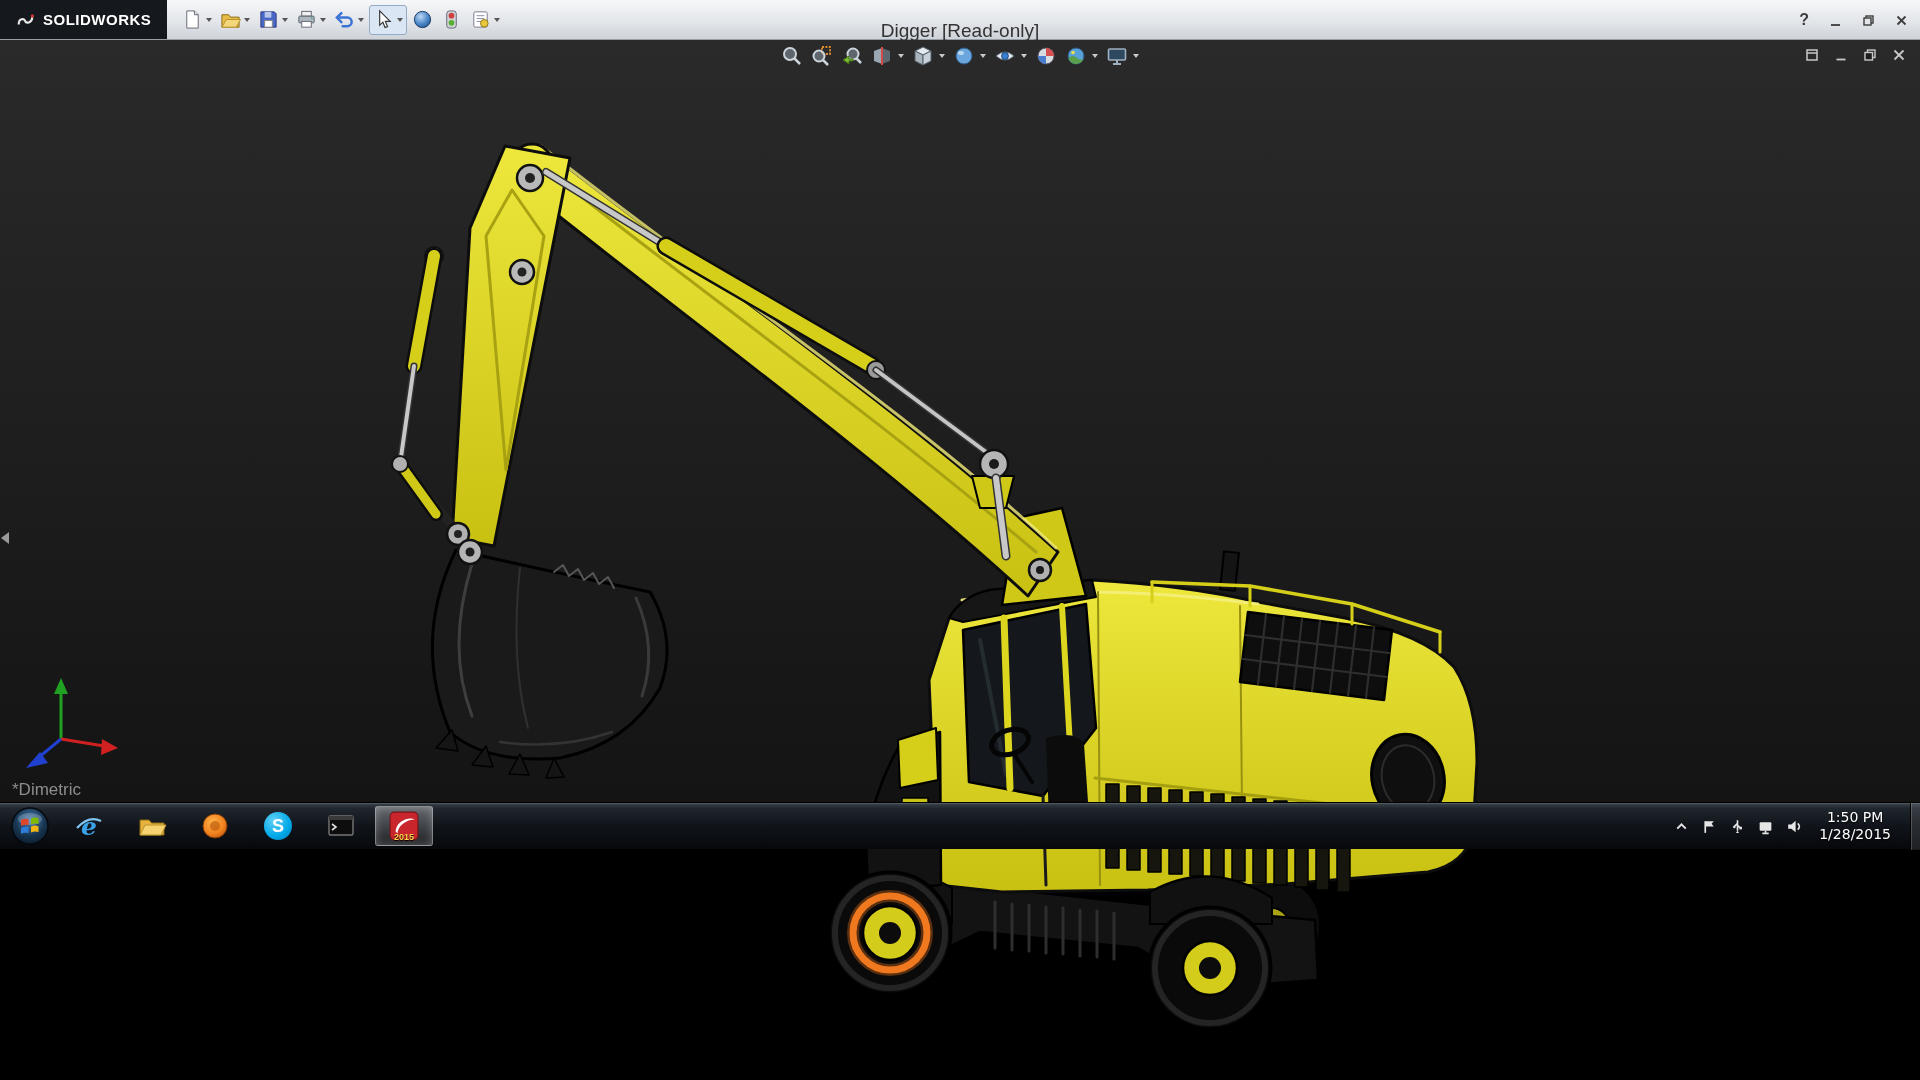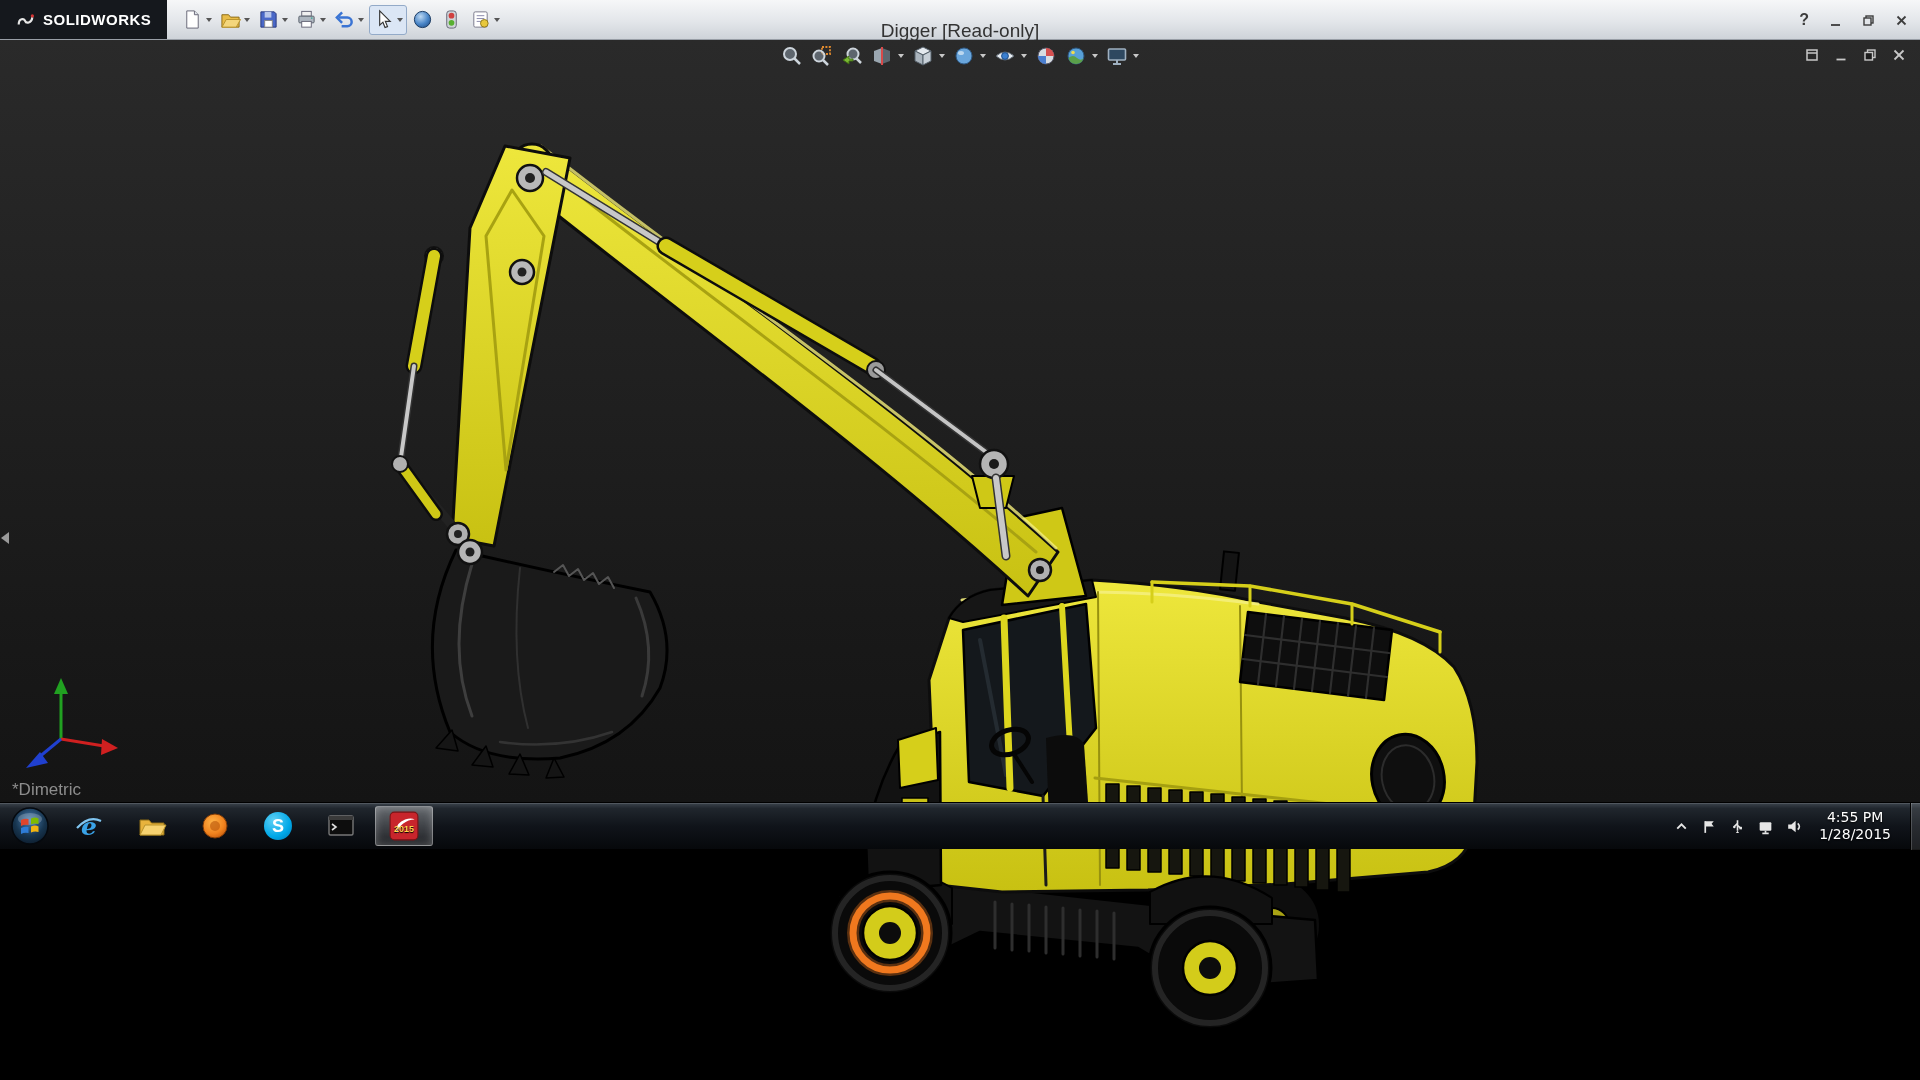--- a/index.html
+++ b/index.html
@@ -82,21 +82,21 @@
   }
   .skype-badge {
     width: 28px; height: 28px; border-radius: 50%;
     background: radial-gradient(circle at 35% 30%, #5fd0f5, #00a8e8 60%, #0077b0);
     display: flex; align-items: center; justify-content: center;
     color: #fff; font-weight: bold; font-size: 18px;
   }
   .sw-icon { position: relative; width: 32px; height: 32px; }
   .sw-icon svg { width: 32px; height: 32px; }
   .sw-year {
-    position: absolute; bottom: 8px; left: 50%; transform: translateX(-50%);
+    position: absolute; bottom: 0px; left: 50%; transform: translateX(-50%);
     font-size: 9px; font-weight: bold; color: #ffd24a; text-shadow: 0 1px 1px #000;
   }
   .tray { margin-left: auto; display: flex; align-items: center; gap: 11px; }
   .tray svg { width: 17px; height: 17px; }
   .clock {
     color: #fff; font-size: 14px; text-align: center; line-height: 1.25;
     text-shadow: 0 1px 2px #000; margin: 0 8px 0 6px; font-family: "DejaVu Sans", sans-serif;
   }
   .show-desktop {
     width: 10px; height: 47px; border-left: 1px solid #000;
@@ -595,19 +595,19 @@
       <svg viewBox="0 0 16 16">
           <rect x="2.5" y="4" width="11" height="8" rx="1" fill="#e6e6e6"></rect>
           <line x1="8" y1="12" x2="8" y2="14" stroke="#e6e6e6" stroke-width="1.6"></line>
           <line x1="5" y1="14.5" x2="11" y2="14.5" stroke="#e6e6e6" stroke-width="1.6"></line>
         </svg>
       <svg viewBox="0 0 16 16">
           <path d="M3,6 h3 l4,-3.5 v11 l-4,-3.5 H3 Z" fill="#e6e6e6"></path>
           <path d="M12,5 q3,3 0,6" stroke="#e6e6e6" stroke-width="1.5" fill="none"></path>
         </svg>
       <div class="clock">
-        <div>4:55 PM</div>
+        <div>1:50 PM</div>
         <div>1/28/2015</div>
       </div>
       <div class="show-desktop"></div>
     </div>
   </footer>
 </div>
 
 </body></html>

